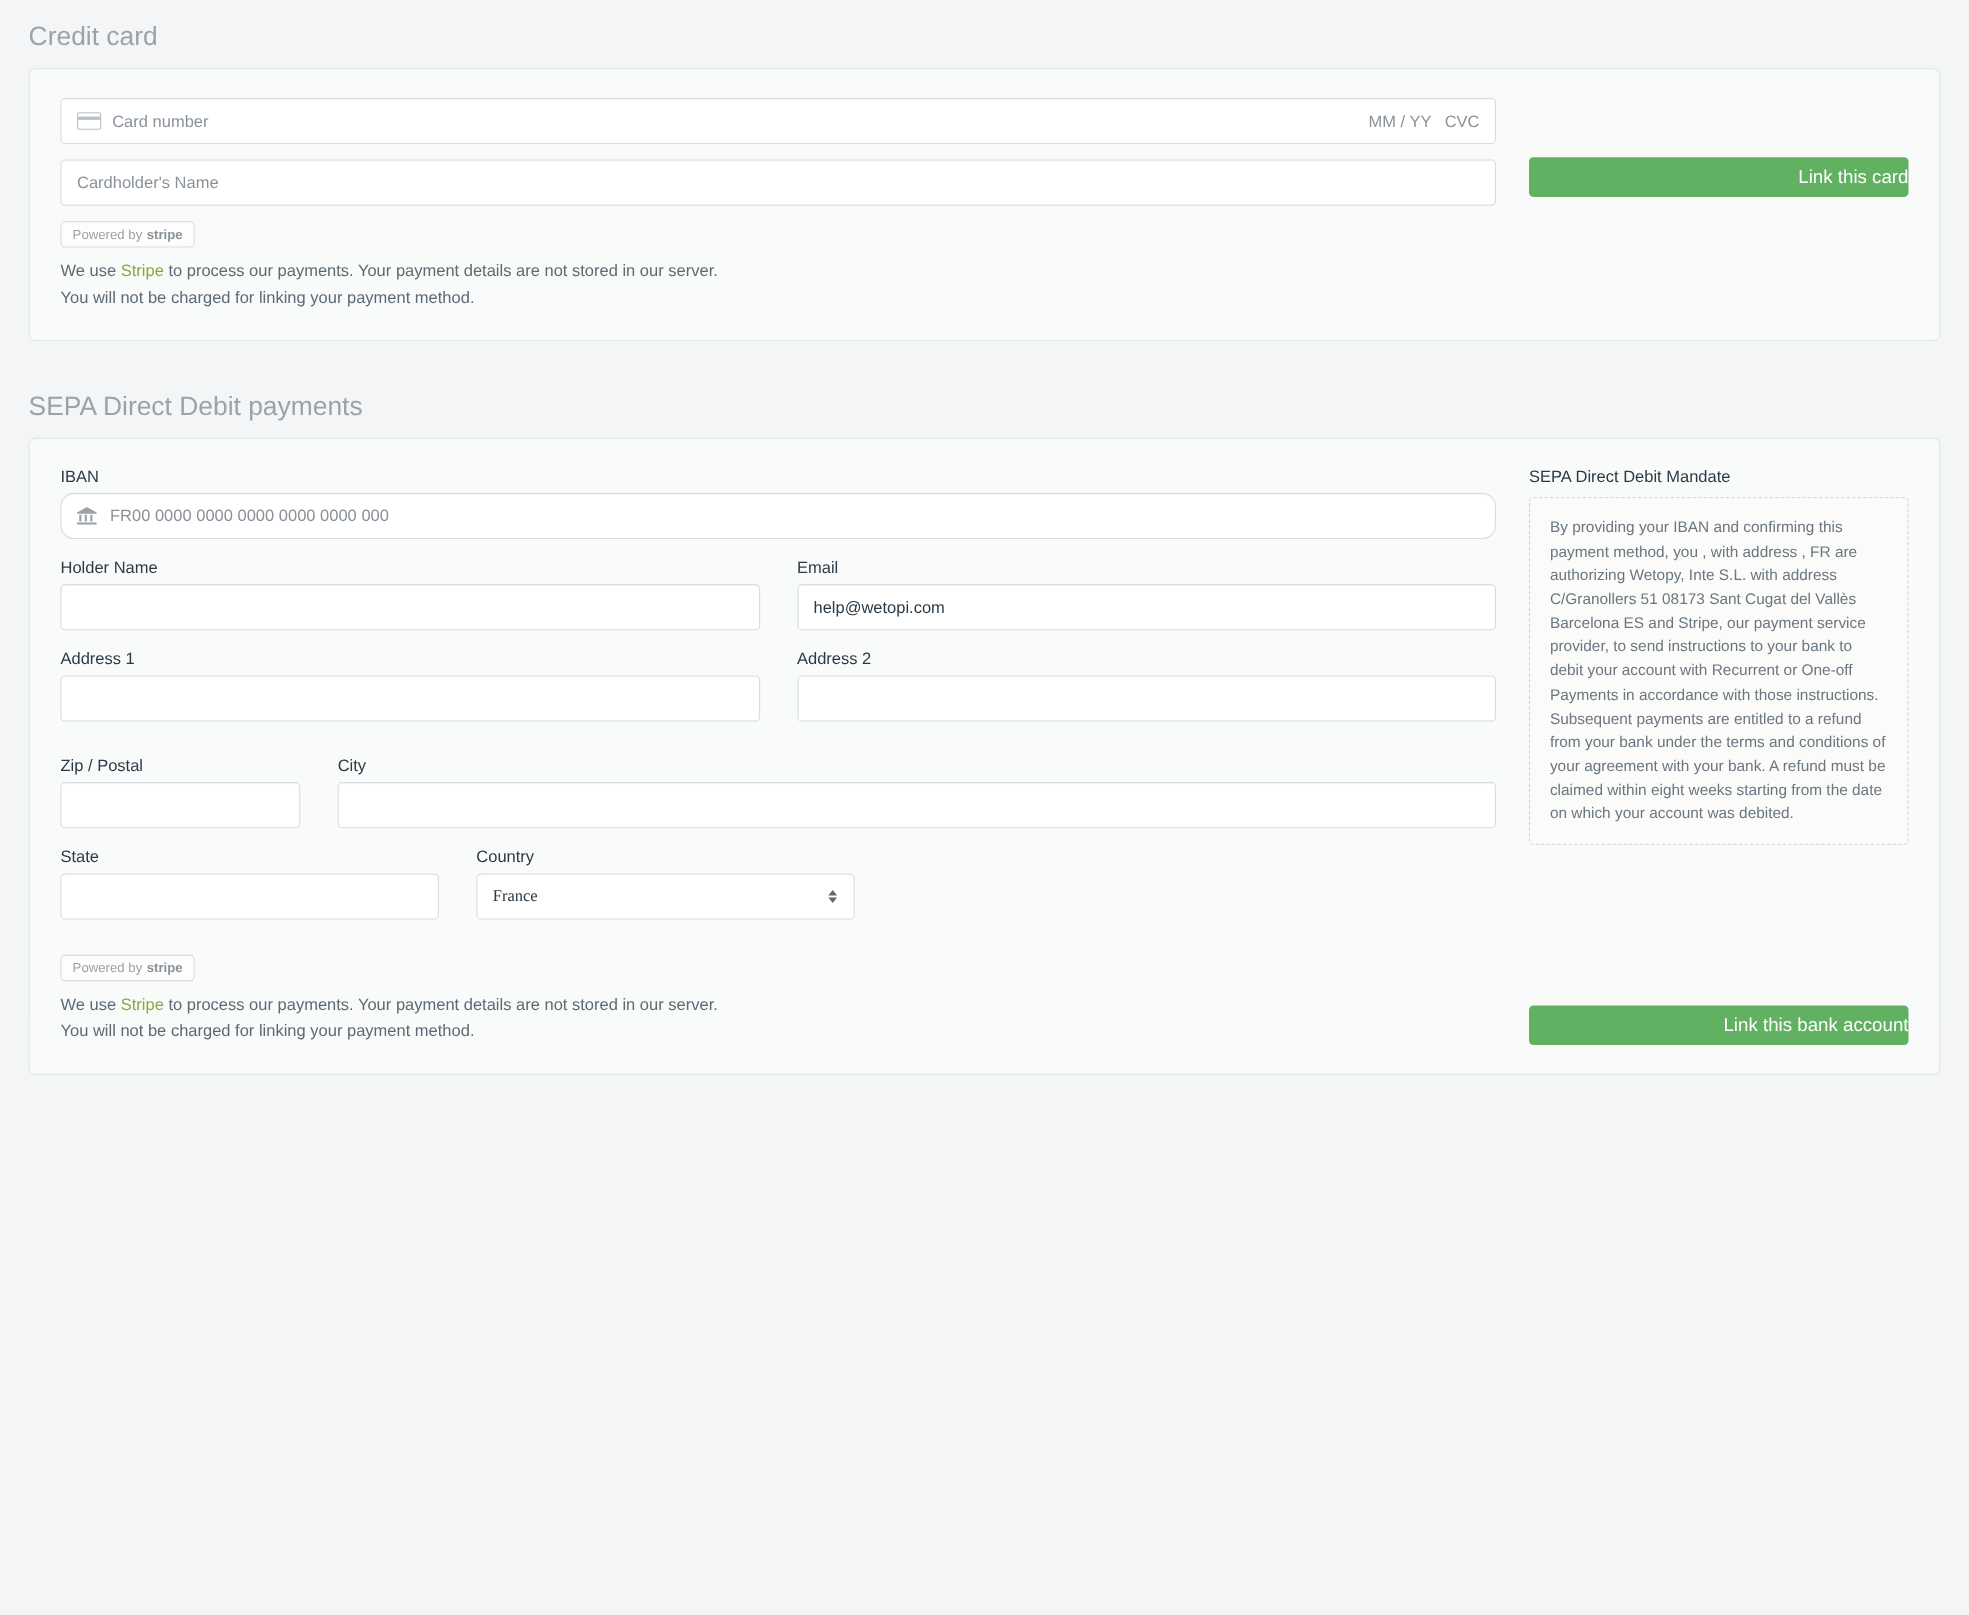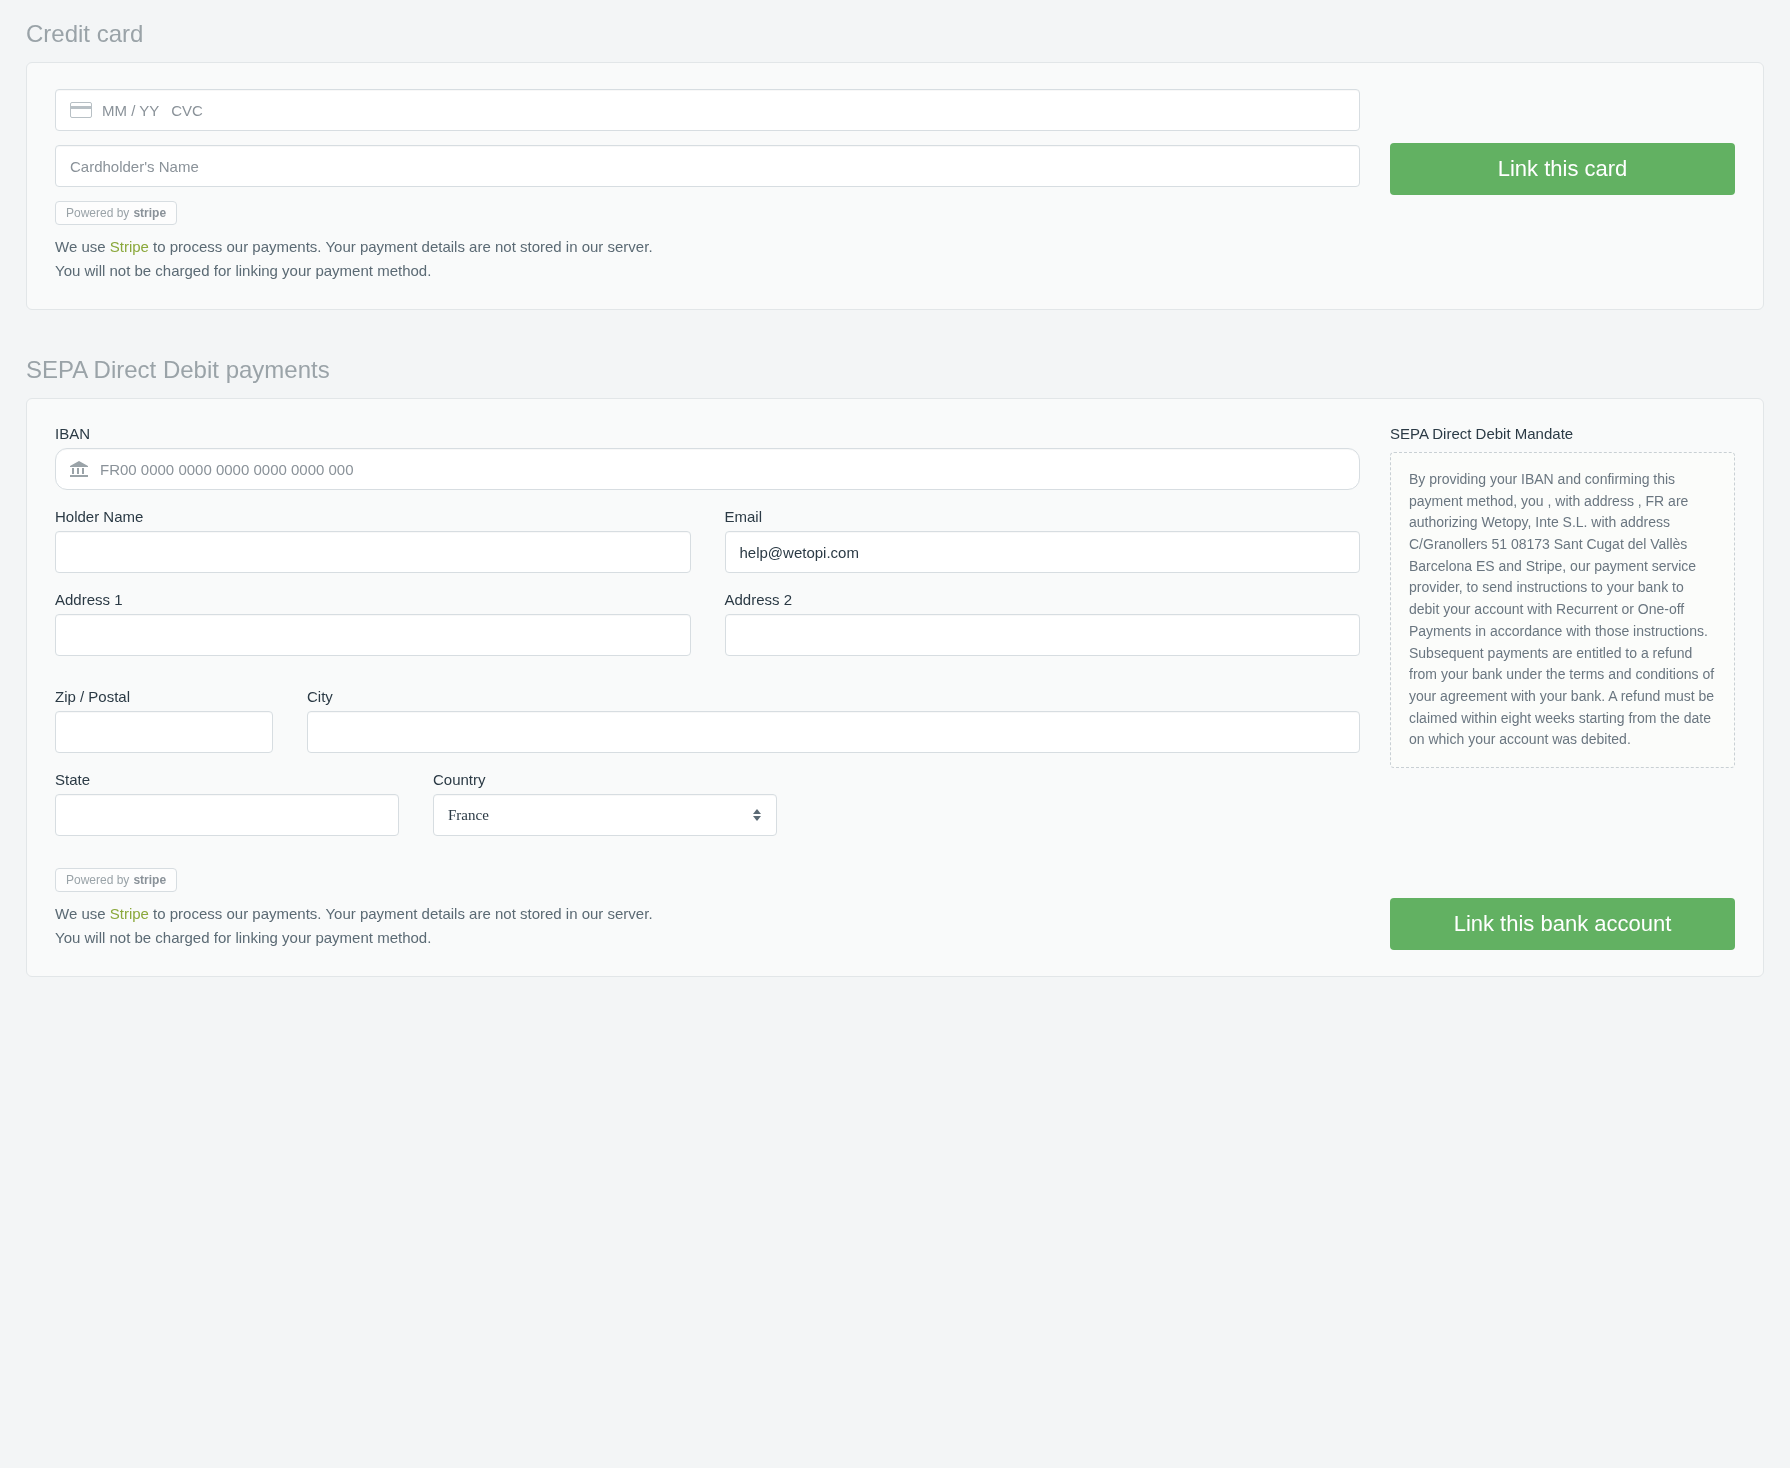--- a/index.html
+++ b/index.html
@@ -75,24 +75,25 @@
 .state-country-row { display: flex; gap: 34px; margin-bottom: 18px; }
 .state-col { width: 344px; }
 .country-col { flex: 0 0 344px; }
 .btn-green {
   display: block;
   width: 100%;
   background: #62b162;
   color: #fff;
   border: none;
   border-radius: 4px;
-  height: 52px;
-  font-size: 22px;
+  height: 36px;
+  font-size: 17px;
   font-weight: 500;
   cursor: pointer;
+  text-align: right;
 }
 .stripe-badge {
   display: inline-flex; align-items: center;
   border: 1px solid #d7dde1; border-radius: 4px;
   padding: 4px 10px; font-size: 12px; color: #9aa3a8;
   background: #fdfdfd; margin: 14px 0 10px;
 }
 .stripe-badge .stripe-word { font-weight: 700; margin-left: 4px; color: #8a9299; }
 .disclaimer { color: #5b6a74; font-size: 15px; line-height: 1.6; }
 .disclaimer a { color: #8aa83b; text-decoration: none; }
@@ -138,20 +139,21 @@
 </style>
 </head>
 <body>
 
 <div class="section-title">Credit card</div>
 <div class="panel">
   <div class="panel-row">
     <div class="panel-left">
       <div class="card-input-line">
         <span class="card-icon"></span>
+        <span class="card-number-placeholder">Card number</span>
         <span class="card-meta">
           <span>MM / YY</span>
           <span>CVC</span>
         </span>
       </div>
       <input type="text" class="text-input" placeholder="Cardholder's Name" style="">
       <div class="stripe-badge">
         <span>Powered by</span>
         <span class="stripe-word">stripe</span>
       </div>

